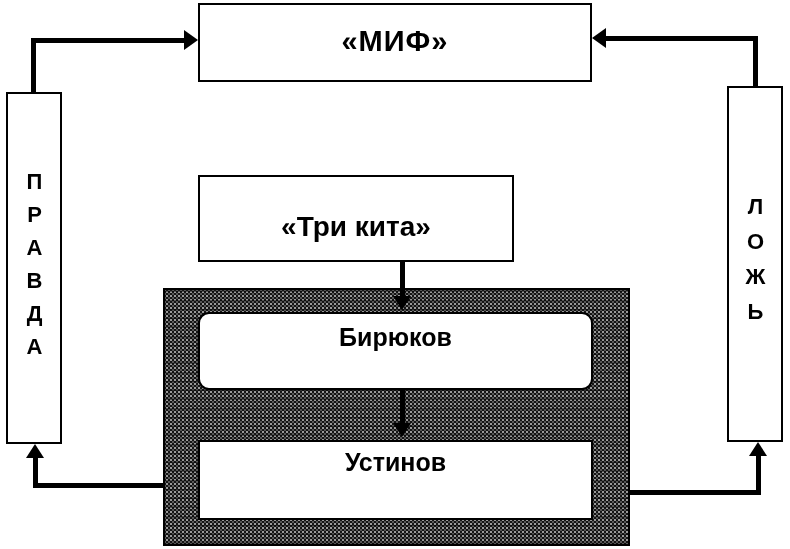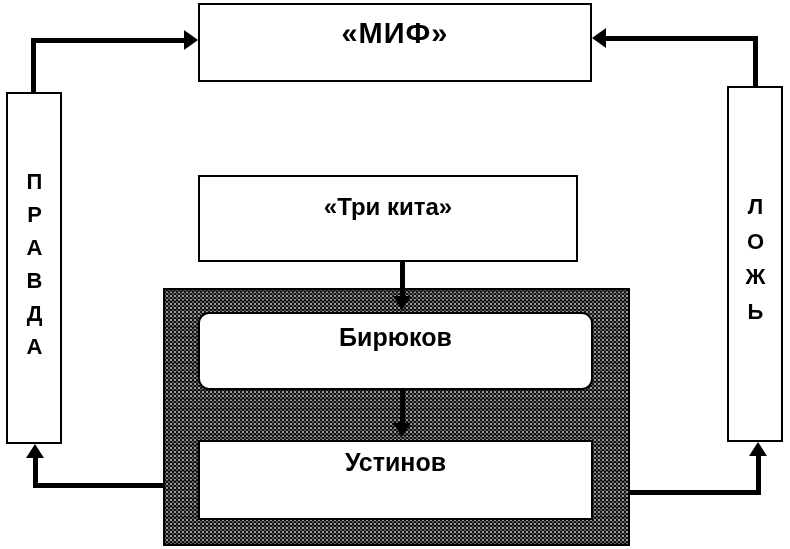--- a/index.html
+++ b/index.html
@@ -34,33 +34,33 @@
   }
   .v-label {
     writing-mode: vertical-rl;
     text-orientation: upright;
     font-weight: bold;
     color: #000000;
   }
   
   .mif-box {
     left: 198px; top: 3px; width: 394px; height: 79px;
-    font-size: 29px; letter-spacing: 1px; padding-top: 12px;
+    font-size: 29px; letter-spacing: 1px; padding-top: 20px;
   }
   .pravda-box {
     left: 6px; top: 92px; width: 56px; height: 352px;
   }
   .pravda-box .v-label { font-size: 22px; letter-spacing: 8px; }
   .lozh-box {
     left: 727px; top: 86px; width: 56px; height: 356px;
   }
   .lozh-box .v-label { font-size: 22px; letter-spacing: 10px; }
   .trikita-box {
-    left: 198px; top: 175px; width: 380px; height: 87px;
-    font-size: 24px; padding-top: 16px;
+    left: 198px; top: 175px; width: 316px; height: 87px;
+    font-size: 28px; padding-top: 34px;
   }
   .gray-container {
     position: absolute;
     box-sizing: border-box;
     left: 163px; top: 288px; width: 467px; height: 258px;
     border: 2px solid #000000;
     background-color: #141414;
     background-image:
       repeating-linear-gradient(0deg, rgba(0,0,0,0.45) 0 1px, transparent 1px 9px),
       radial-gradient(circle, #9a9a9a 0.9px, transparent 1.15px),

